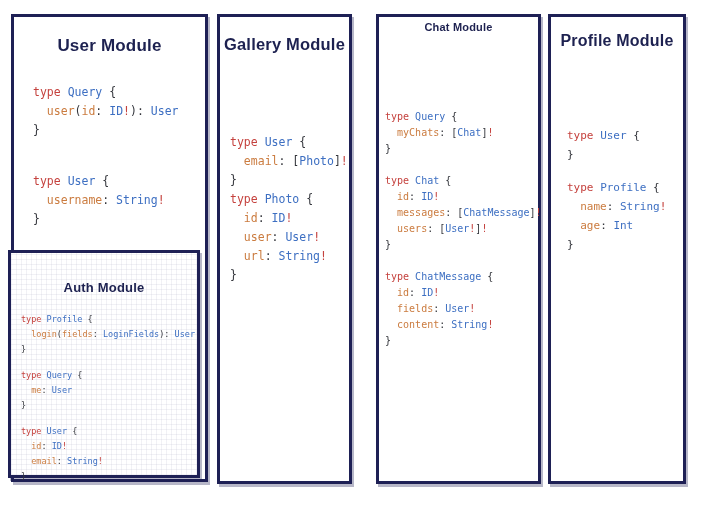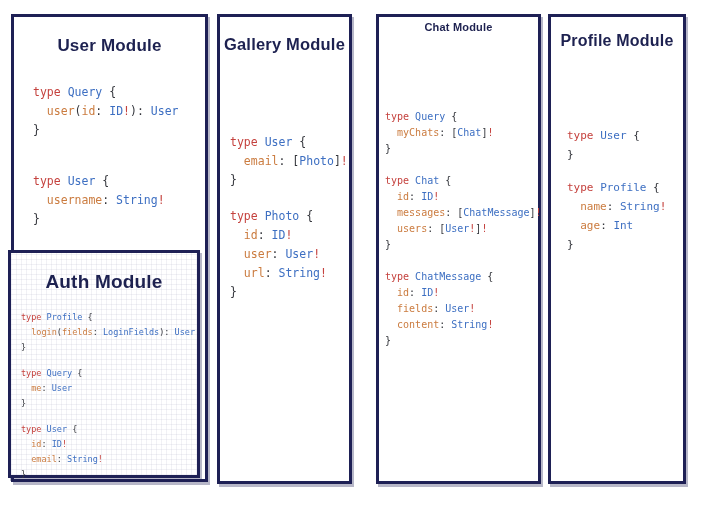--- a/index.html
+++ b/index.html
@@ -28,29 +28,29 @@
   #panel-user .panel-title{margin-top:19px;font-size:17px}
   #panel-user .code{margin:27px 0 0 19px;font-size:11.5px;line-height:19px}
   #panel-user .code-block + .code-block{margin-top:32px}
 
   
   #panel-auth{left:8px;top:250px;width:192px;height:228px;z-index:2;
     background-image:
       repeating-linear-gradient(0deg, rgba(185,185,205,.20) 0 1px, transparent 1px 5px),
       repeating-linear-gradient(90deg, rgba(185,185,205,.20) 0 1px, transparent 1px 5px);
   }
-  #panel-auth .panel-title{margin-top:18px;font-size:19px}
+  #panel-auth .panel-title{margin-top:27px;font-size:13px}
   #panel-auth .code{margin:17px 0 0 10px;font-size:8.5px;line-height:15px}
   #panel-auth .code-block + .code-block{margin-top:11px}
 
   
   #panel-gallery{left:217px;top:14px;width:135px;height:470px}
   #panel-gallery .panel-title{margin-top:18px;font-size:16.5px}
   #panel-gallery .code{margin:79px 0 0 10px;font-size:11.5px;line-height:19px}
-  #panel-gallery .code-block + .code-block{margin-top:17px}
+  #panel-gallery .code-block + .code-block{}
 
   
   #panel-chat{left:376px;top:14px;width:165px;height:470px}
   #panel-chat .panel-title{margin-top:4px;font-size:11px}
   #panel-chat .code{margin:76px 0 0 6px;font-size:10px;line-height:16px}
   #panel-chat .code-block + .code-block{margin-top:16px}
 
   
   #panel-profile{left:548px;top:14px;width:138px;height:470px}
   #panel-profile .panel-title{margin-top:15px;font-size:16px}

